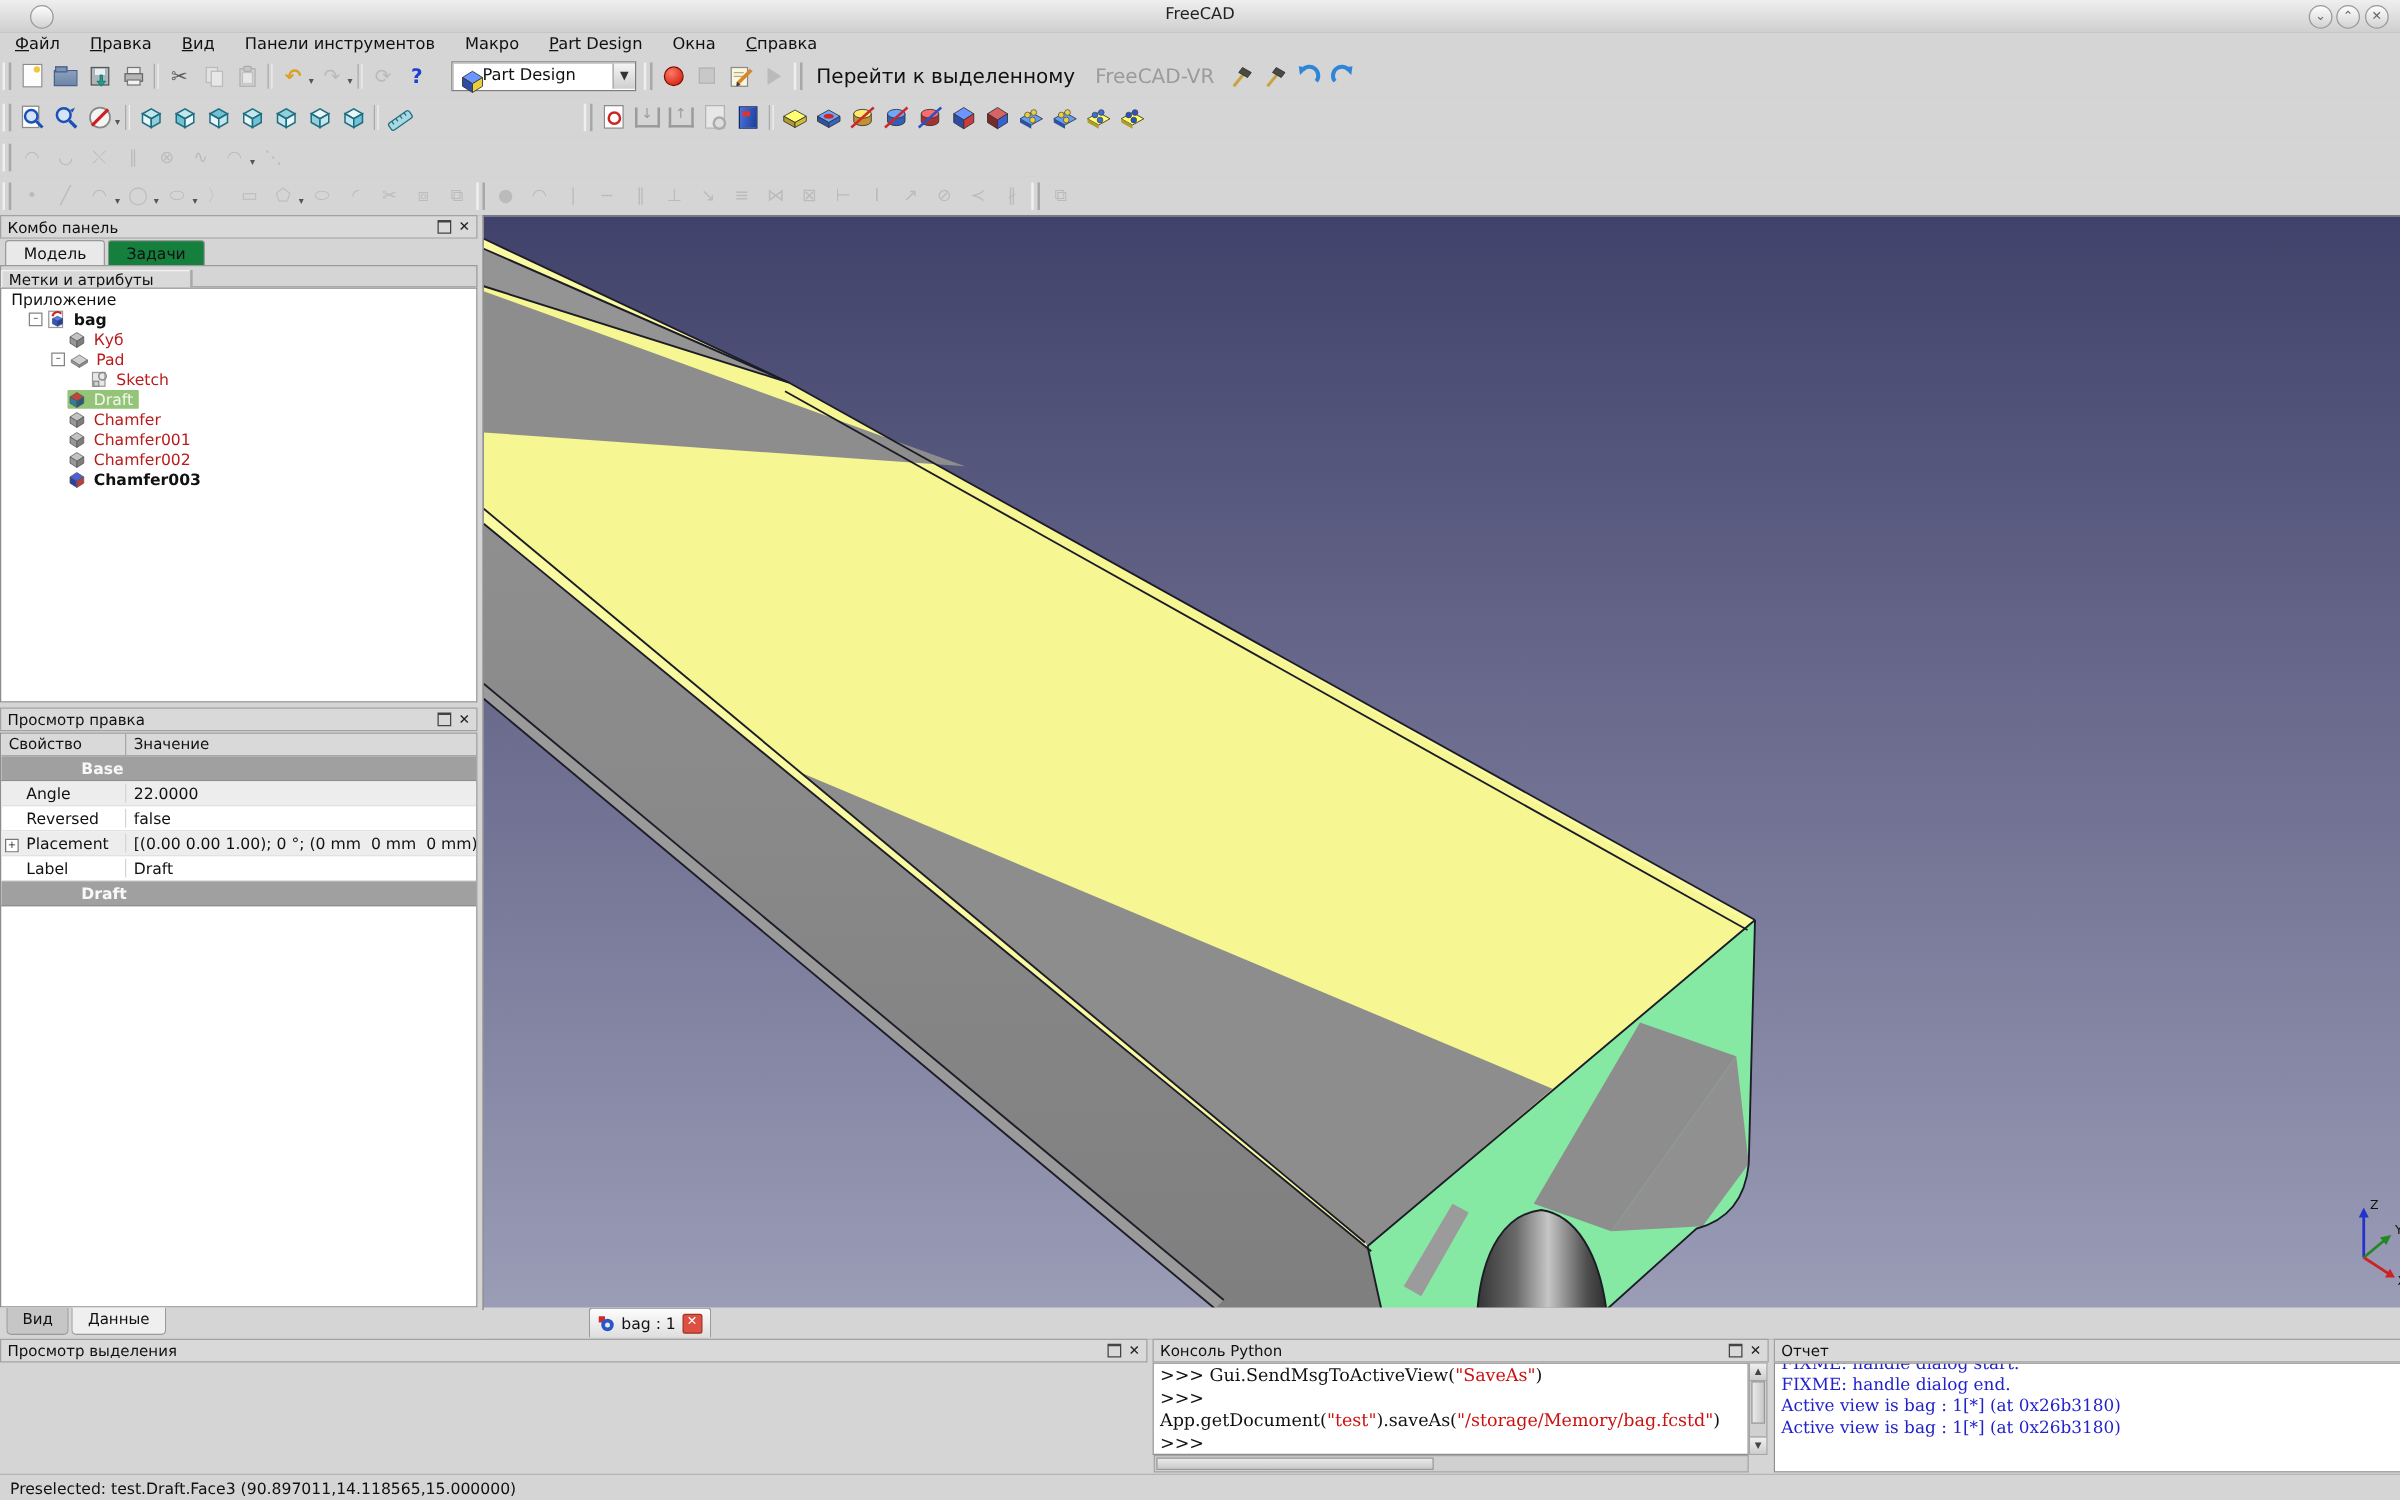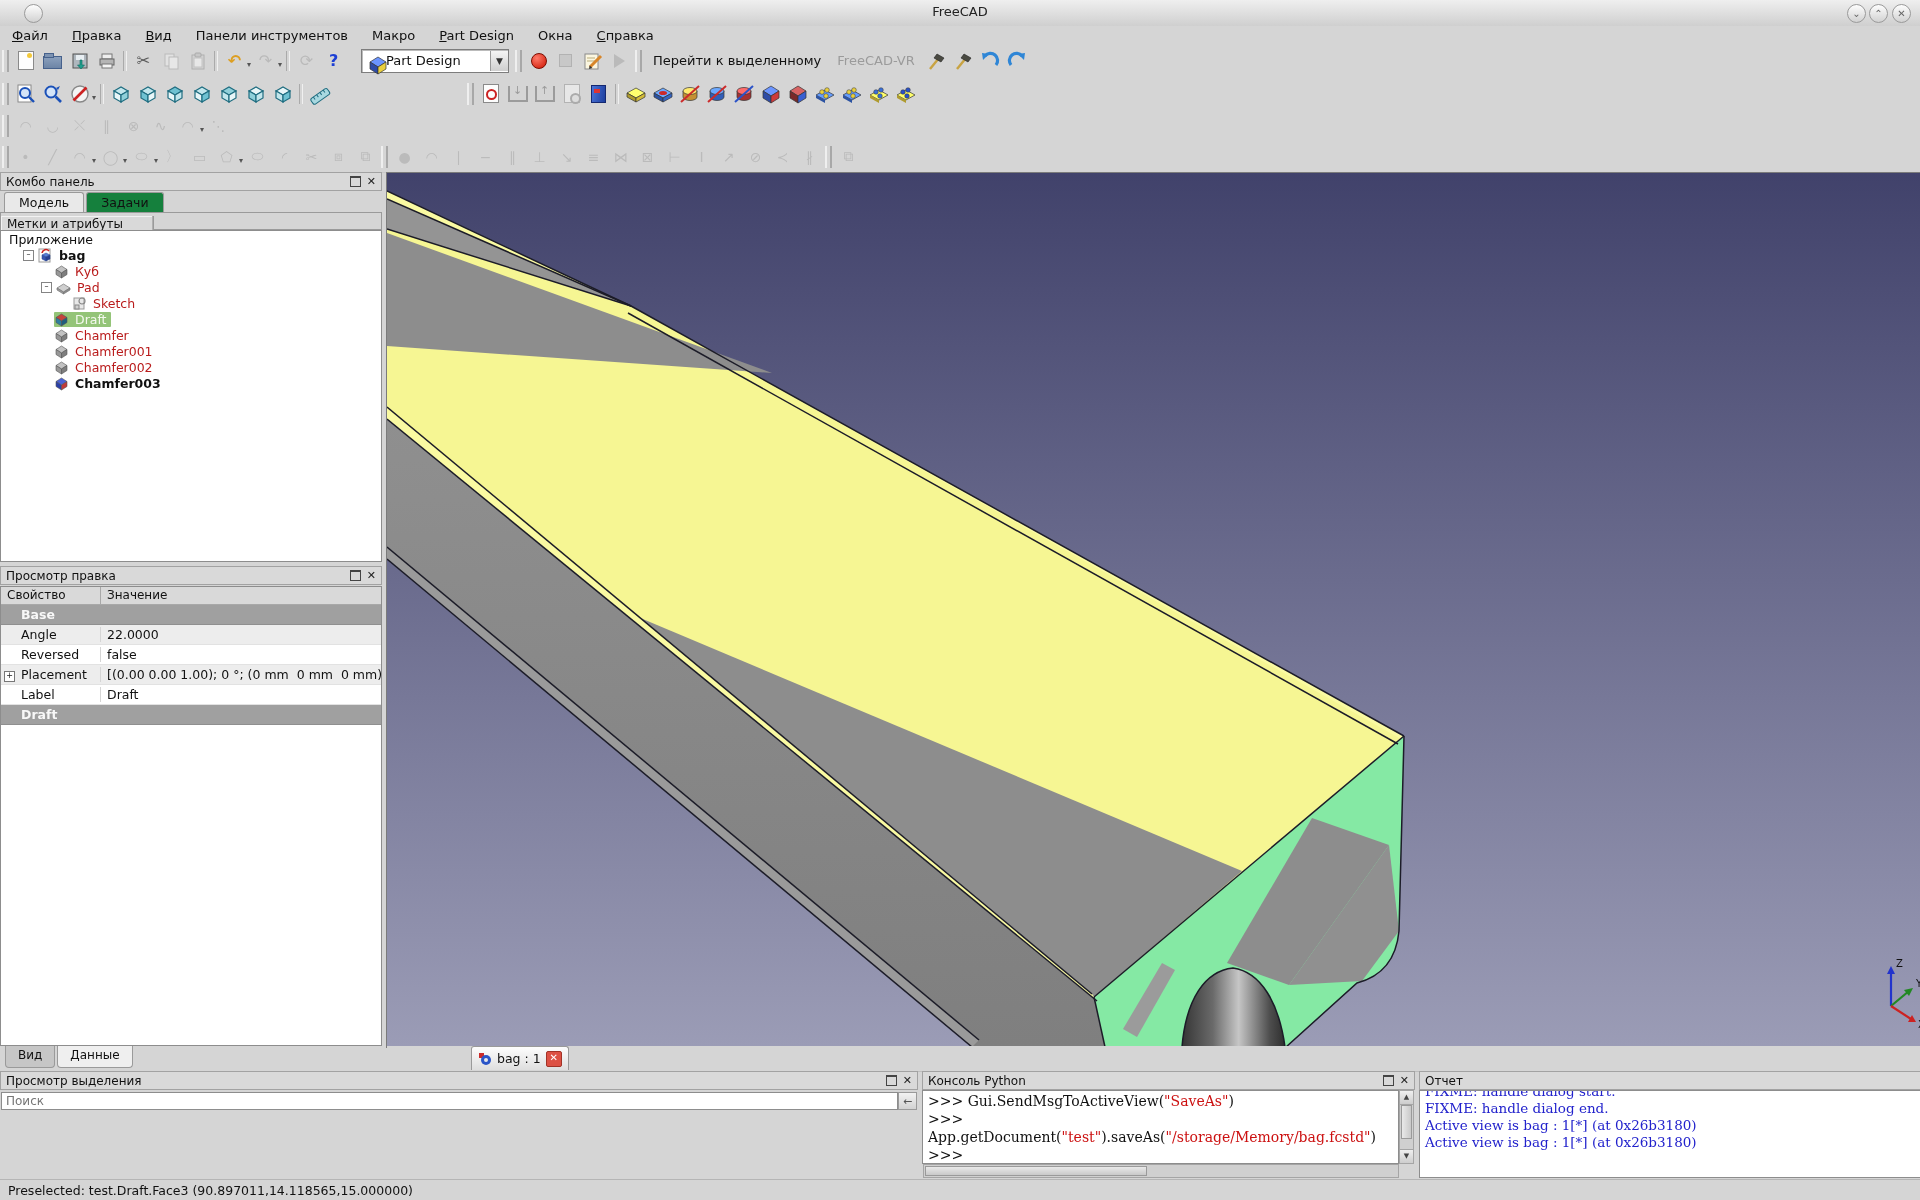--- a/index.html
+++ b/index.html
@@ -27,21 +27,21 @@
   .tbi{display:inline-flex;align-items:center;justify-content:center;width:25px;height:25px;margin:0 1px;flex:none;}
   .tbi.dis{filter:grayscale(1) opacity(.45);}
   .tbi .g{font-size:16px;line-height:1;}
   .caret{font-size:8px;color:#555;margin:8px 1px 0 -1px;}
   .smallg{font-size:14px;color:#9b9b9b;}
   .combo{display:inline-flex;align-items:center;height:22px;width:146px;background:#fff;
     border:1px solid #7d7d7d;box-shadow:inset 1px 1px 0 #bbb;margin:0 4px;font-size:13px;}
   .combo .cicon{width:16px;height:16px;margin:0 4px;}
   .combo .carrow{margin-left:auto;width:17px;height:20px;background:linear-gradient(#f4f4f4,#cfcfcf);
     border-left:1px solid #9a9a9a;display:flex;align-items:center;justify-content:center;font-size:9px;color:#333;}
-  .txtbtn{font-size:13px;padding:2px 8px;white-space:nowrap;}
+  .txtbtn{font-size:16px;padding:2px 8px;white-space:nowrap;}
   .txtbtn.dis{color:#9b9b9b;}
   
   .ptitle{height:19px;background:#d9d9d9;border:1px solid #a2a2a2;display:flex;align-items:center;
     font-size:12px;padding:0 5px;box-sizing:border-box;}
   .ptools{margin-left:auto;display:flex;align-items:center;gap:6px;}
   .pfloat{width:9px;height:8px;border:1px solid #444;border-top:2px solid #444;}
   .pclose{font-size:11px;color:#222;line-height:1;}
   .sunken{background:#fff;border:1px solid #8d8d8d;box-sizing:border-box;}
   
   #combopanel{left:0;top:172px;width:382px;height:390px;}
@@ -66,21 +66,21 @@
   
   #proppanel{left:0;top:566px;width:382px;height:480px;}
   #propgrid{position:absolute;left:0;right:0;top:20px;bottom:0;background:#fff;border:1px solid #8d8d8d;box-sizing:border-box;overflow:hidden;}
   .phdr{display:flex;height:17px;background:#d9d9d9;border-bottom:1px solid #a8a8a8;font-size:12px;}
   .phdr div{padding:1px 6px;box-sizing:border-box;}
   .phdr .c1{width:100px;border-right:1px solid #a8a8a8;}
   .prow{display:flex;height:19px;font-size:12.5px;border-bottom:1px solid #e2e2e2;align-items:center;}
   .prow .c1{width:100px;padding:0 4px 0 20px;box-sizing:border-box;border-right:1px solid #d5d5d5;position:relative;white-space:nowrap;overflow:hidden;}
   .prow .c2{flex:1;padding:0 6px;white-space:pre;overflow:hidden;}
   .prow.alt{background:#ededed;}
-  .prow.group{background:#a0a0a0;color:#f8f8f8;font-weight:bold;border-bottom:1px solid #8f8f8f;}
+  .prow.group{background:#a0a0a0;color:#f8f8f8;font-weight:bold;border-bottom:1px solid #8f8f8f;padding-left:44px;}
   .prow.group .c1{border-right:none;width:auto;padding-left:20px;}
   .pexp{position:absolute;left:3px;top:4px;width:9px;height:9px;border:1px solid #777;background:#fff;
     font-size:8px;line-height:7px;text-align:center;color:#222;}
   
   #viewport{left:386px;top:172px;width:1534px;height:874px;border:1px solid #7b7b7b;box-sizing:content-box;}
   #viewport svg{display:block;}
   
   #tabband-left{left:0;top:1046px;width:382px;height:25px;background:#d5d5d5;display:flex;padding-left:5px;box-sizing:border-box;}
   .btab{font-size:12px;padding:2px 12px;background:#c6c6c6;border:1px solid #9a9a9a;border-top:none;
     border-radius:0 0 4px 4px;margin-right:2px;height:17px;}
@@ -836,24 +836,20 @@
 
 <div id="selpanel" class="abs dockpanel">
   <div class="ptitle">
     <span>Просмотр выделения</span>
     <span class="ptools">
       <span class="pfloat"></span>
       <span class="pclose">✕</span>
     </span>
   </div>
   <div class="dockbody">
-    <div id="selsearch">
-      <input placeholder="Поиск" style="">
-      <span class="clr">←</span>
-    </div>
   </div>
 </div>
 
 <div id="pypanel" class="abs dockpanel">
   <div class="ptitle">
     <span>Консоль Python</span>
     <span class="ptools">
       <span class="pfloat"></span>
       <span class="pclose">✕</span>
     </span>

